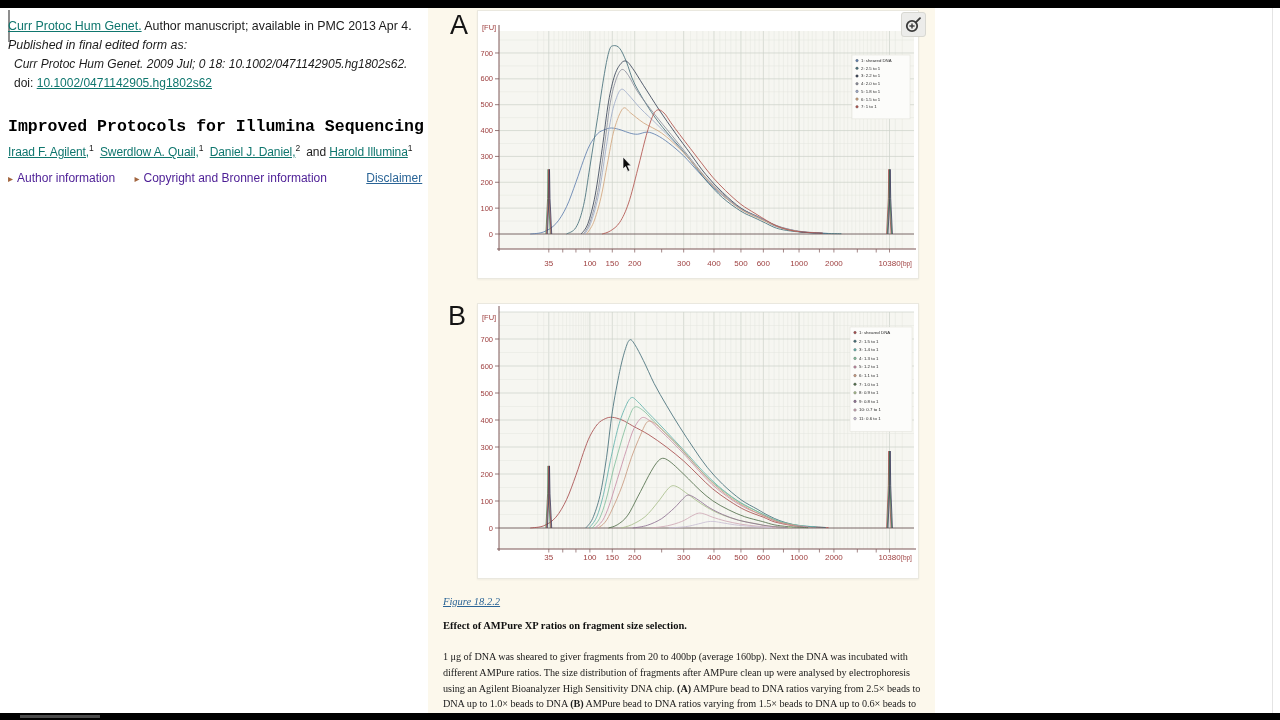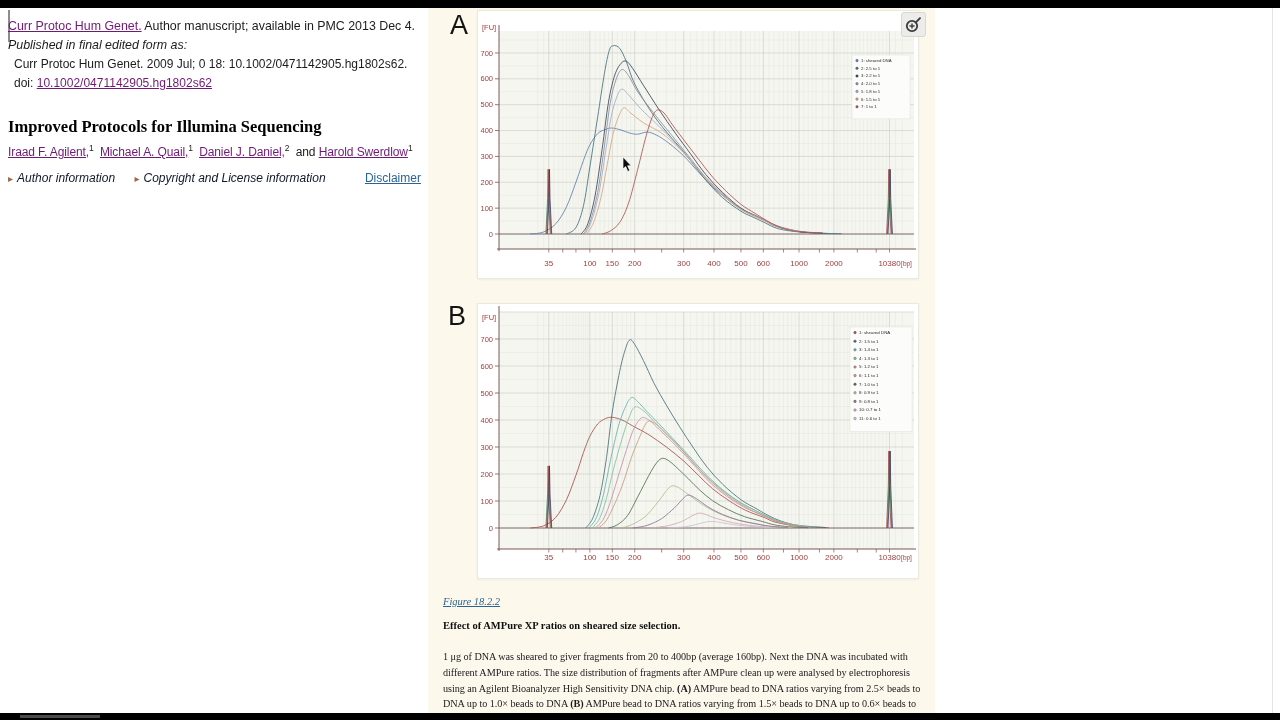--- a/index.html
+++ b/index.html
@@ -7,31 +7,31 @@
        font-family:"Liberation Sans",sans-serif;}
   .bar{position:absolute;left:0;width:1280px;background:#000;}
   #topbar{top:0;height:8px;}
   #botbar{top:713px;height:7px;}
   #botseg{position:absolute;left:20px;top:2px;width:80px;height:3px;background:#4a4a4a;}
   #edgetick{position:absolute;left:8px;top:10px;width:2px;height:32px;background:#8d8d8d;}
   #rightline{position:absolute;left:1272px;top:8px;width:1px;height:705px;background:#e4e4e4;}
 
   
   .mline{position:absolute;font-size:12.4px;color:#1c1c1c;white-space:nowrap;}
-  a.lnk{color:#701a75;text-decoration:underline;cursor:pointer;}
+  a.lnk{color:#0f766e;text-decoration:underline;cursor:pointer;}
   #line1{left:8px;top:19px;}
   #line2{left:8px;top:38px;font-style:italic;text-align:center;}
-  #line3{left:14px;top:57px;font-size:12px;}
+  #line3{left:14px;top:57px;font-size:12px;font-style:italic;}
   #line4{left:14px;top:76px;font-size:12px;}
-  #atitle{position:absolute;left:8px;top:106px;font-family:Liberation Serif, serif;
+  #atitle{position:absolute;left:8px;top:106px;font-family:Liberation Mono, monospace;
           font-weight:bold;font-size:16.5px;color:#000;white-space:nowrap;}
   #authors{position:absolute;left:8px;top:143px;font-size:12px;color:#1c1c1c;white-space:nowrap;letter-spacing:-0.1px;}
   #authors sup{font-size:8.5px;margin-right:3px;color:#1c1c1c;}
   #metarow{position:absolute;left:8px;top:171px;font-size:12px;color:#5b6b78;white-space:nowrap;}
-  .metalnk{color:#0f172a;cursor:pointer;margin-right:16px;font-style:italic;}
+  .metalnk{color:#4c1d95;cursor:pointer;margin-right:16px;}
   .arrow{color:#a2653f;font-size:10px;margin-right:4px;}
   #disclaimer{color:#2a6496;text-decoration:underline;cursor:pointer;margin-left:20px;}
 
   
   #panel{position:absolute;left:428px;top:8px;width:507px;height:705px;background:#fcf8ec;}
   .figbox{position:absolute;left:49px;width:440px;background:#fff;border:1px solid #eae8df;
           box-shadow:0 1px 2px rgba(0,0,0,0.05);cursor:pointer;}
   #figA{top:2px;height:267px;}
   #figB{top:295px;height:274px;}
   .figlabel{position:absolute;font-size:27px;color:#141414;}
@@ -50,39 +50,39 @@
 </style>
 </head>
 <body>
 
 <div id="topbar" class="bar"></div>
 <div id="edgetick"></div>
 <div id="rightline"></div>
 
 <div id="line1" class="mline">
   <a class="lnk">Curr Protoc Hum Genet.</a>
-  <span>Author manuscript; available in PMC 2013 Dec 4.</span>
+  <span>Author manuscript; available in PMC 2013 Apr 4.</span>
 </div>
 <div id="line2" class="mline">Published in final edited form as:</div>
 <div id="line3" class="mline">Curr Protoc Hum Genet. 2009 Jul; 0 18: 10.1002/0471142905.hg1802s62.</div>
 <div id="line4" class="mline">
   <span>doi:</span>
   <a class="lnk">10.1002/0471142905.hg1802s62</a>
 </div>
 <h1 id="atitle">Improved Protocols for Illumina Sequencing</h1>
 <div id="authors">
   <a class="lnk">Iraad F. Agilent,</a><sup>1</sup>
-  <a class="lnk">Michael A. Quail,</a><sup>1</sup>
+  <a class="lnk">Swerdlow A. Quail,</a><sup>1</sup>
   <a class="lnk">Daniel J. Daniel,</a><sup>2</sup>
   <span>and </span>
-  <a class="lnk">Harold Swerdlow</a><sup>1</sup>
+  <a class="lnk">Harold Illumina</a><sup>1</sup>
 </div>
 <div id="metarow">
   <span class="arrow">▸</span><span class="metalnk">Author information</span>
-  <span class="arrow">▸</span><span class="metalnk">Copyright and License information</span>
+  <span class="arrow">▸</span><span class="metalnk">Copyright and Bronner information</span>
   <span id="disclaimer">Disclaimer</span>
 </div>
 
 <div id="panel">
   <div class="figlabel" id="labelA">A</div>
   <div class="figbox" id="figA">
     <svg id="svgA" width="440" height="267" viewBox="0 0 440 267">
         <rect x="21" y="20" width="415" height="218" fill="#f6f6f1"></rect>
         <line x1="59.65375911410335" y1="20" x2="59.65375911410335" y2="238" stroke="#e2e5de" stroke-width="0.45"></line>
         <line x1="65.69348474235741" y1="20" x2="65.69348474235741" y2="238" stroke="#e2e5de" stroke-width="0.45"></line>
@@ -450,21 +450,21 @@
         <text x="381" y="90.19999999999999" font-size="4.4" fill="#2a2a2a" text-anchor="start" font-family="Liberation Sans, sans-serif">8: 0.9 to 1</text>
         <circle cx="377" cy="97.39999999999999" r="1.3" fill="#907394" stroke="#444" stroke-width="0.3"></circle>
         <text x="381" y="98.8" font-size="4.4" fill="#2a2a2a" text-anchor="start" font-family="Liberation Sans, sans-serif">9: 0.8 to 1</text>
         <circle cx="377" cy="105.99999999999999" r="1.3" fill="#cfa9b6" stroke="#444" stroke-width="0.3"></circle>
         <text x="381" y="107.39999999999999" font-size="4.4" fill="#2a2a2a" text-anchor="start" font-family="Liberation Sans, sans-serif">10: 0.7 to 1</text>
         <circle cx="377" cy="114.6" r="1.3" fill="#c9bfd4" stroke="#444" stroke-width="0.3"></circle>
         <text x="381" y="116" font-size="4.4" fill="#2a2a2a" text-anchor="start" font-family="Liberation Sans, sans-serif">11: 0.6 to 1</text>
       </svg>
   </div>
   <a id="figlink">Figure 18.2.2</a>
-  <div id="captitle">Effect of AMPure XP ratios on sheared size selection.</div>
+  <div id="captitle">Effect of AMPure XP ratios on fragment size selection.</div>
   <div id="capbody">
     <span>1 μg of DNA was sheared to giver fragments from 20 to 400bp (average 160bp). Next the DNA was incubated with different AMPure ratios. The size distribution of fragments after AMPure clean up were analysed by electrophoresis using an Agilent Bioanalyzer High Sensitivity DNA chip. </span><b>(A)</b><span> AMPure bead to DNA ratios varying from 2.5× beads to DNA up to 1.0× beads to DNA </span><b>(B)</b><span> AMPure bead to DNA ratios varying from 1.5× beads to DNA up to 0.6× beads to DNA.</span>
   </div>
 </div>
 
 <div id="botbar" class="bar">
   <div id="botseg"></div>
 </div>
 
 </body></html>

